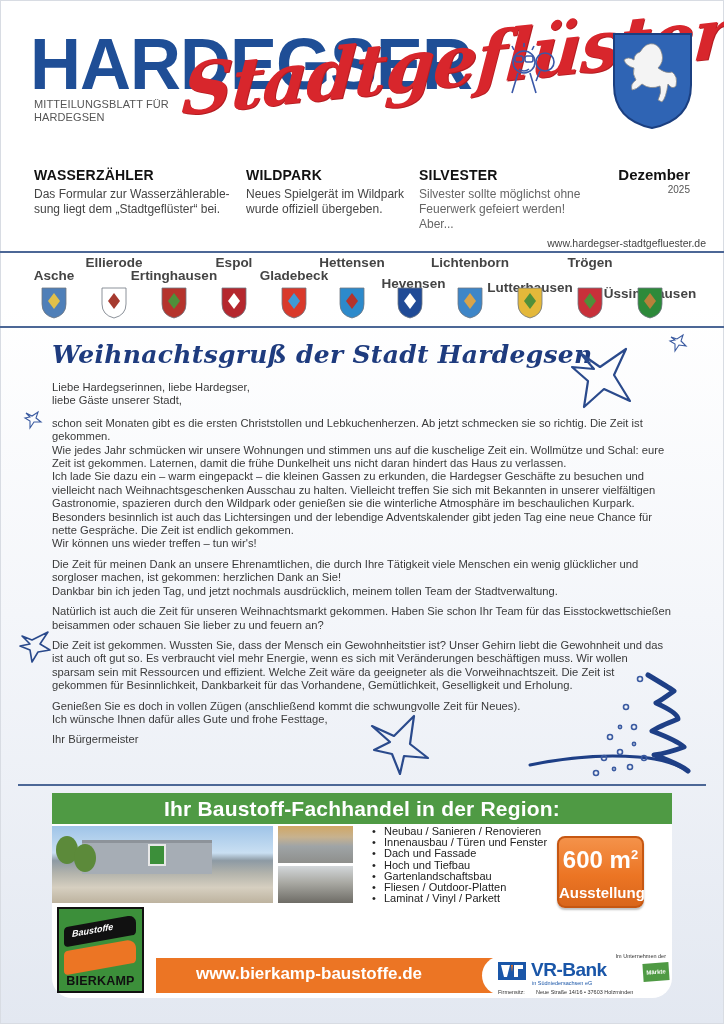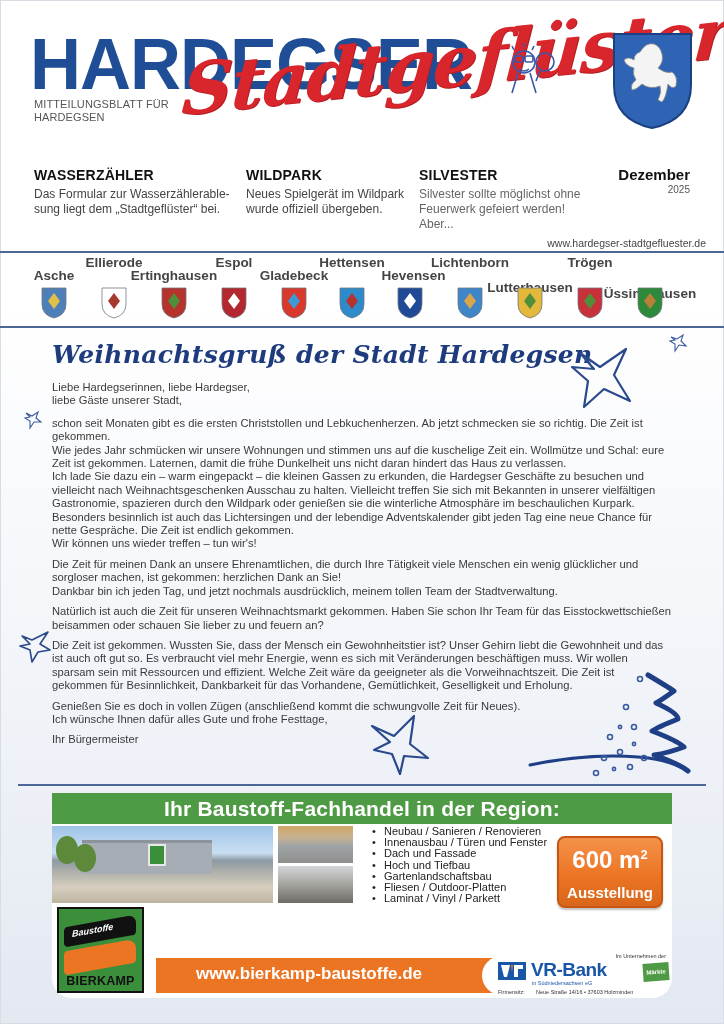--- a/index.html
+++ b/index.html
@@ -107,21 +107,21 @@
   .ad-photo3 {
     position: absolute; left: 226px; top: 73px; width: 75px; height: 37px;
     background: linear-gradient(180deg, #d3d7da 0%, #a9a9a3 45%, #6e6c66 100%);
   }
   .ad-list {
     position: absolute; left: 320px; top: 33px; list-style: none;
     font-size: 11px; line-height: 11.2px; color: #222;
   }
   .ad-list li::before { content: "•"; display: inline-block; width: 12px; }
   .ad-badge {
-    position: absolute; left: 505px; top: 43px; width: 106px; height: 72px;
+    position: absolute; left: 505px; top: 43px; width: 87px; height: 72px;
     background: linear-gradient(180deg, #f4924a 0%, #ec7524 55%, #d9661b 100%);
     border-radius: 8px; border: 2px solid #c65712;
     box-shadow: 0 2px 2px rgba(0,0,0,0.25);
     color: #fff; text-align: center; font-weight: bold;
   }
   .ad-badge .sqm { font-size: 24px; margin-top: 8px; display: block; }
   .ad-badge .sqm sup { font-size: 13px; }
   .ad-badge .ausst { font-size: 15px; display: block; margin-top: 10px; }
   .ad-logo {
     position: absolute; left: 5px; top: 114px; width: 87px; height: 86px;
@@ -242,21 +242,21 @@
     <div class="village-name" style="left: 294px; top: 268px;">Gladebeck</div>
     <svg class="village-crest" viewBox="0 0 26 32" style="left: 294px;">
       <path d="M1 1 H25 V17 Q25 28 13 31 Q1 28 1 17 Z" fill="#d9392b" stroke="#6f7680" stroke-width="0.8"></path>
       <path d="M13 6 L19 14 L13 22 L7 14 Z" fill="#3e9ad6"></path>
     </svg>
     <div class="village-name" style="left: 352px; top: 255px;">Hettensen</div>
     <svg class="village-crest" viewBox="0 0 26 32" style="left: 352px;">
       <path d="M1 1 H25 V17 Q25 28 13 31 Q1 28 1 17 Z" fill="#2d8acb" stroke="#6f7680" stroke-width="0.8"></path>
       <path d="M13 6 L19 14 L13 22 L7 14 Z" fill="#b5332c"></path>
     </svg>
-    <div class="village-name" style="left: 410px; top: 268px; padding-left: 7px;">Hevensen</div>
+    <div class="village-name" style="left: 410px; top: 276px; padding-left: 7px;">Hevensen</div>
     <svg class="village-crest" viewBox="0 0 26 32" style="left: 410px;">
       <path d="M1 1 H25 V17 Q25 28 13 31 Q1 28 1 17 Z" fill="#1f4a96" stroke="#6f7680" stroke-width="0.8"></path>
       <path d="M13 6 L19 14 L13 22 L7 14 Z" fill="#ffffff"></path>
     </svg>
     <div class="village-name" style="left: 470px; top: 255px;">Lichtenborn</div>
     <svg class="village-crest" viewBox="0 0 26 32" style="left: 470px;">
       <path d="M1 1 H25 V17 Q25 28 13 31 Q1 28 1 17 Z" fill="#3e86c8" stroke="#6f7680" stroke-width="0.8"></path>
       <path d="M13 6 L19 14 L13 22 L7 14 Z" fill="#d9a44a"></path>
     </svg>
     <div class="village-name" style="left: 530px; top: 268px; margin-top: 12px;">Lutterhausen</div>

